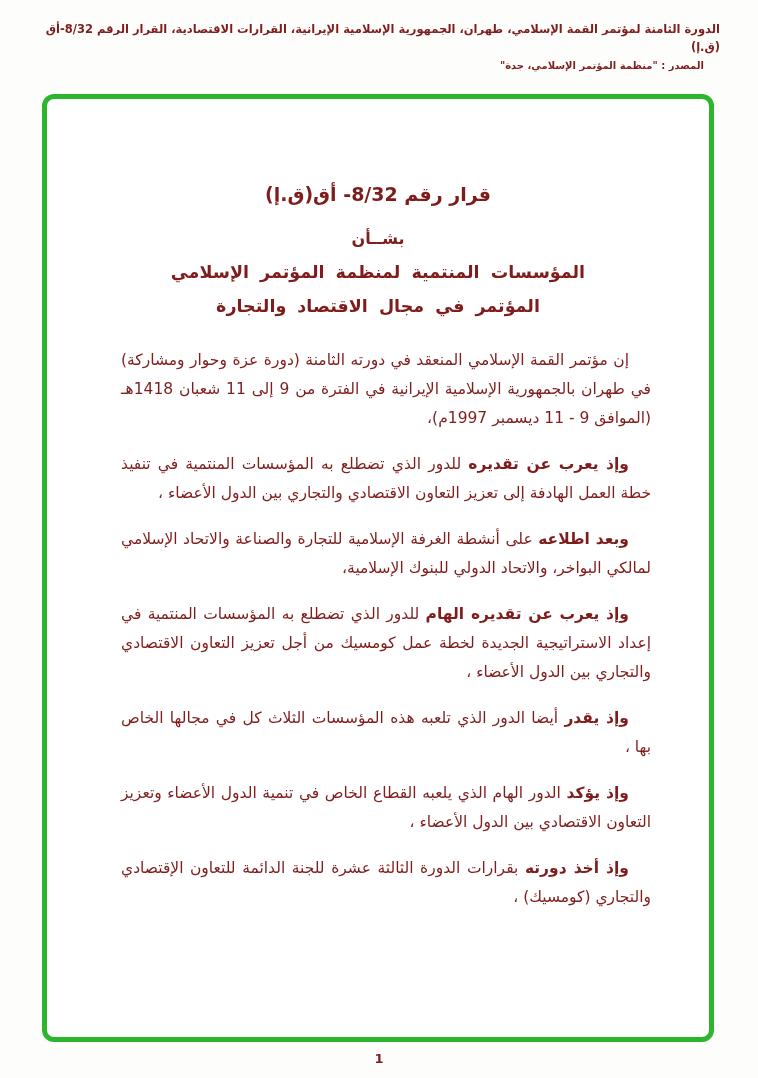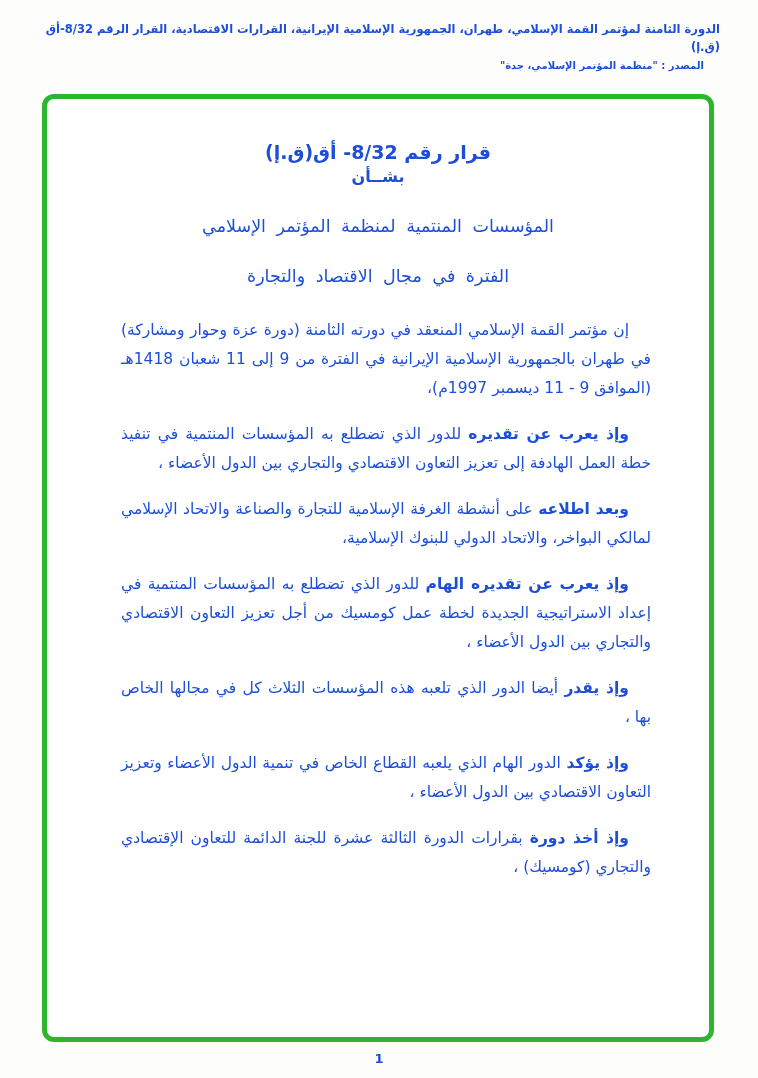--- a/index.html
+++ b/index.html
@@ -8,21 +8,21 @@
     background: #e8e8e8;
   }
   .page {
     position: relative;
     width: 758px;
     height: 1078px;
     margin: 0 auto;
     background: #fdfdfb;
     overflow: hidden;
     font-family: "DejaVu Sans", sans-serif;
-    color: #1d4ed8;
+    color: #7f1d1d;
     direction: rtl;
   }
   .top-header {
     position: absolute;
     top: 20px;
     right: 38px;
     left: 38px;
     text-align: right;
     direction: rtl;
   }
@@ -51,31 +51,32 @@
     overflow: hidden;
   }
   .title-block {
     text-align: center;
     direction: rtl;
   }
   .res-title {
     font-size: 19px;
     font-weight: bold;
     letter-spacing: 0.5px;
+    margin-top: 42px;
   }
   .subject-label {
     font-size: 16px;
     font-weight: bold;
-    margin-top: 4px;
+    margin-top: 24px;
     letter-spacing: 2px;
   }
   .subject-line {
     font-size: 17.5px;
-    font-weight: normal;
-    margin-top: 30px;
+    font-weight: bold;
+    margin-top: 14px;
     word-spacing: 5px;
   }
   .body-text {
     margin-top: 30px;
     font-size: 15.5px;
     line-height: 29px;
     text-align: justify;
     direction: rtl;
   }
   .para {
@@ -109,21 +110,21 @@
     <div class="line1">الدورة الثامنة لمؤتمر القمة الإسلامي، طهران، الجمهورية الإسلامية الإيرانية، القرارات الاقتصادية، القرار الرقم 8/32-أق (ق.إ)</div>
     <div class="line2">المصدر : "منظمة المؤتمر الإسلامي، جدة"</div>
   </div>
 
   <div class="document-card" style="border-color: rgb(45, 181, 45);">
 
     <div class="title-block">
       <div class="res-title">قرار رقم 8/32- أق(ق.إ)</div>
       <div class="subject-label">بشــأن</div>
       <div class="subject-line">المؤسسات المنتمية لمنظمة المؤتمر الإسلامي</div>
-      <div class="subject-line">الفترة في مجال الاقتصاد والتجارة</div>
+      <div class="subject-line">المؤتمر في مجال الاقتصاد والتجارة</div>
     </div>
 
     <div class="body-text">
 
       <p class="para">
         
         <span>إن مؤتمر القمة الإسلامي المنعقد في دورته الثامنة (دورة عزة وحوار ومشاركة) في طهران بالجمهورية الإسلامية الإيرانية في الفترة من 9 إلى 11 شعبان 1418هـ (الموافق 9 - 11 ديسمبر 1997م)،</span>
       </p>
 
 
@@ -146,21 +147,21 @@
         <span class="lead">وإذ يقدر</span>
         <span>أيضا الدور الذي تلعبه هذه المؤسسات الثلاث كل في مجالها الخاص بها ،</span>
       </p>
 
       <p class="para">
         <span class="lead">وإذ يؤكد</span>
         <span>الدور الهام الذي يلعبه القطاع الخاص في تنمية الدول الأعضاء وتعزيز التعاون الاقتصادي بين الدول الأعضاء ،</span>
       </p>
 
       <p class="para">
-        <span class="lead">وإذ أخذ دورة</span>
+        <span class="lead">وإذ أخذ دورته</span>
         <span>بقرارات الدورة الثالثة عشرة للجنة الدائمة للتعاون الإقتصادي والتجاري (كومسيك) ،</span>
       </p>
 
     </div>
   </div>
 
   <div class="page-number">1</div>
 
 </div>
 

